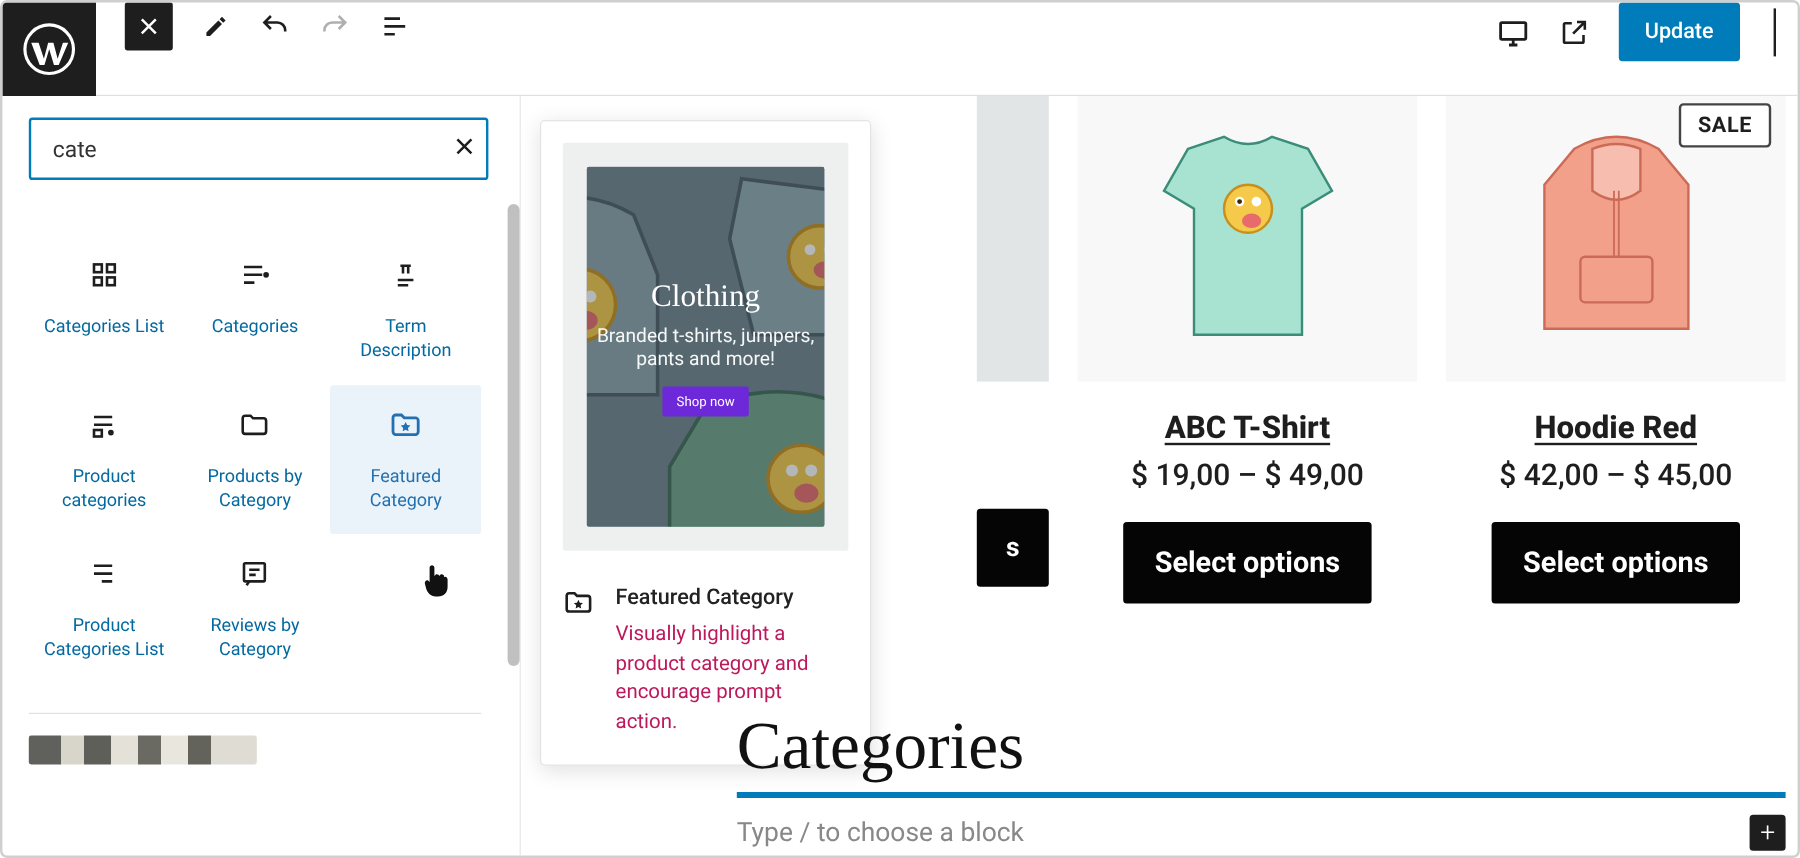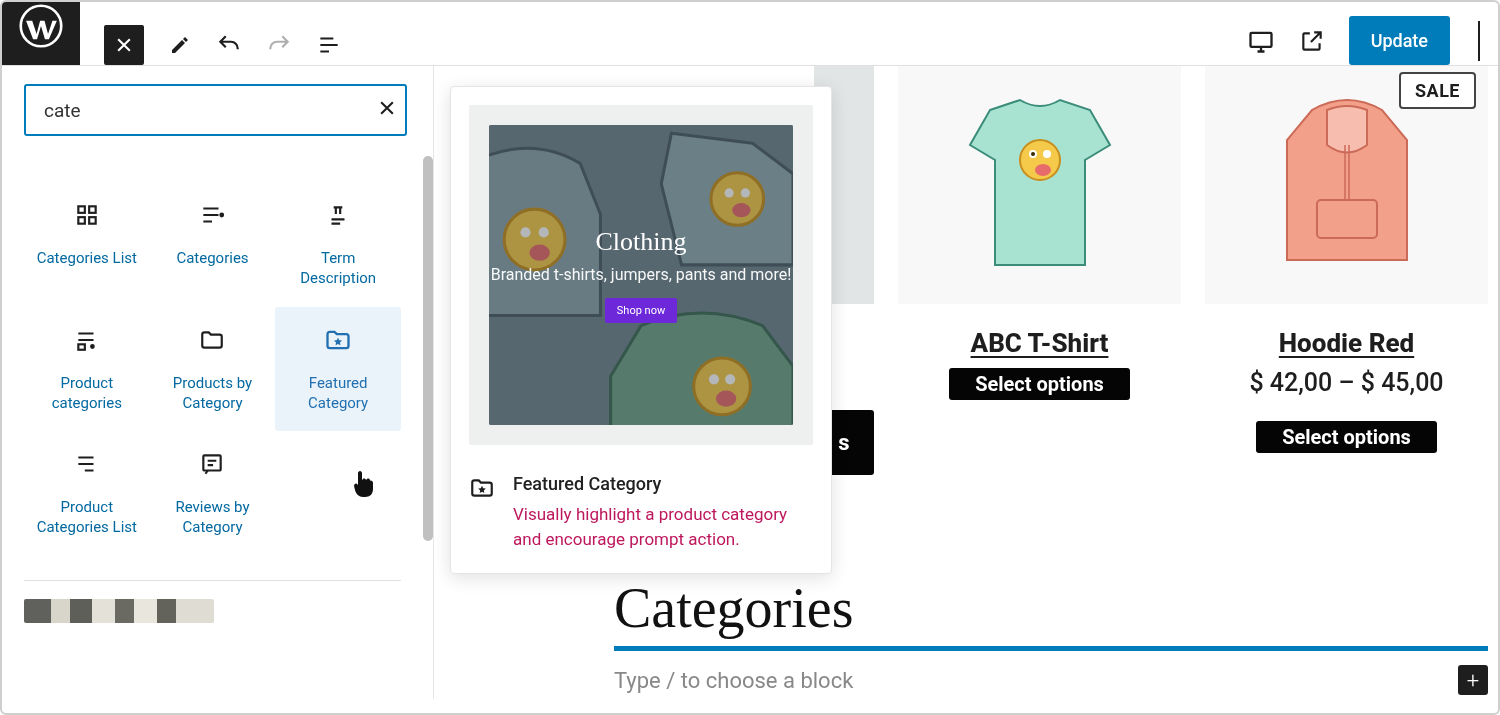--- a/index.html
+++ b/index.html
@@ -8,21 +8,21 @@
     --muted:#757575;
     --border:#dddddd;
     --panel-border:#e0e0e0;
     --blue-text:#2270b1;
   }
   *{box-sizing:border-box;font-family:-apple-system,BlinkMacSystemFont,"Segoe UI",Roboto,Oxygen,Ubuntu,sans-serif;}
   html,body{margin:0;padding:0;}
   body{width:1500px;height:715px;overflow:hidden;background:#fff;color:var(--ink);border:2px solid #cfcfcf;border-radius:6px;position:relative;}
   
   
-  .topbar{height:64px;display:flex;align-items:flex-end;border-bottom:1px solid var(--panel-border);}
+  .topbar{height:78px;display:flex;align-items:flex-start;border-bottom:1px solid var(--panel-border);}
   .wp-logo{width:78px;height:78px;background:#1e1e1e;display:flex;align-items:center;justify-content:center;}
   .wp-logo svg{width:44px;height:44px;}
   .toolbar-left{display:flex;align-items:center;gap:24px;padding-left:24px;}
   .btn-close-ins{width:40px;height:40px;background:#1e1e1e;display:flex;align-items:center;justify-content:center;border-radius:2px;}
   .ico{display:flex;align-items:center;justify-content:center;}
   .toolbar-right{margin-left:auto;display:flex;align-items:center;gap:24px;padding:0 10px 0 24px;}
   .btn-update{background:var(--accent);color:#fff;border:none;padding:14px 22px;font-size:18px;font-weight:500;border-radius:3px;cursor:pointer;}
   .right-edge-sliver{width:10px;height:40px;border-left:2px solid #1e1e1e;margin-left:4px;}
 
   
@@ -41,41 +41,41 @@
   .block-item.selected .bi-label{color:var(--blue-text);}
   
   .inserter-divider{border:none;border-top:1px solid var(--panel-border);margin:24px 22px 0 0;}
   .preview-thumb-row{padding:18px 0 0 0;}
   .preview-thumb{width:190px;height:24px;background:linear-gradient(90deg,#60615c 0 14%,#d8d6cb 14% 24%,#5f5f59 24% 36%,#e3e1d8 36% 48%,#6a6a63 48% 58%,#e8e6dd 58% 70%,#63635c 70% 80%,#dedcd3 80% 100%);border-radius:2px;}
   
   
   .canvas{flex:1;position:relative;overflow:hidden;}
   
   
-  .popover{position:absolute;left:16px;top:20px;width:382px;background:#fff;border:1px solid #e4e4e4;border-radius:4px;box-shadow:0 4px 18px rgba(0,0,0,0.12);padding:18px 18px 22px;display:flex;flex-direction:column;}
+  .popover{position:absolute;left:16px;top:20px;width:276px;background:#fff;border:1px solid #e4e4e4;border-radius:4px;box-shadow:0 4px 18px rgba(0,0,0,0.12);padding:18px 18px 22px;display:flex;flex-direction:column;}
   .pop-hero{background:#eef0f0;border-radius:2px;padding:20px;}
   .hero-img{position:relative;width:100%;height:300px;border-radius:2px;overflow:hidden;background:#7c8a93;}
   .hero-img svg{display:block;}
   .hero-text{position:absolute;inset:0;display:flex;flex-direction:column;align-items:center;justify-content:center;color:#fff;text-align:center;}
   .hero-text h3{font-family:Georgia,'Times New Roman',serif;font-weight:400;font-size:26px;margin:0 0 8px;}
   .hero-text p{font-size:16px;margin:0 0 14px;opacity:.95;}
   .hero-text .shop{background:#6d28d9;color:#fff;font-size:11px;padding:6px 12px;border-radius:2px;}
   .pop-desc{display:flex;gap:18px;margin-top:28px;}
   .pop-desc .pico{flex:0 0 26px;margin-top:2px;}
   .pop-desc h4{margin:0 0 8px;font-size:18px;font-weight:500;color:#222;}
   .pop-desc p{margin:0;font-size:17px;color:#be185d;line-height:1.45;}
 
   
   .products{position:absolute;top:0;left:380px;right:10px;display:flex;gap:24px;}
   .prod{flex:1;display:flex;flex-direction:column;align-items:center;position:relative;}
   .prod .img-box{width:100%;height:238px;display:flex;align-items:center;justify-content:center;background:#f8f8f8;}
   .sale-badge{position:absolute;top:6px;right:12px;background:#fff;border:2px solid #444;border-radius:4px;padding:6px 14px;font-weight:700;font-size:18px;letter-spacing:.5px;}
   .prod h3{font-size:26px;font-weight:800;margin:24px 0 10px;text-decoration:underline;text-underline-offset:4px;text-align:right;}
   .prod .price{font-size:25px;font-weight:500;margin:0 0 24px;}
-  .prod .select-btn{background:#050505;color:#fff;border:none;font-size:20px;font-weight:700;padding:4px 26px;border-radius:3px;cursor:pointer;}
+  .prod .select-btn{background:#050505;color:#fff;border:none;font-size:24px;font-weight:700;padding:20px 26px;border-radius:3px;cursor:pointer;}
   .prod.partial{flex:0 0 60px;}
   .prod.partial .select-btn{font-size:22px;padding:20px 10px;width:60px;overflow:hidden;}
   .prod.partial .img-box{height:238px;background:#e1e5e6;}
   
   
   .cat-section{position:absolute;left:180px;right:10px;top:510px;}
   .cat-section h2{font-family:Georgia,'Times New Roman',serif;font-weight:400;font-size:56px;margin:0 0 6px;color:#111;}
   .cat-rule{height:5px;background:var(--accent);width:100%;}
   .slash-row{display:flex;align-items:center;margin-top:14px;}
   .slash-row .ph{font-size:22px;color:#888;}
@@ -251,20 +251,21 @@
           <svg width="160" height="190" viewBox="0 0 160 190">
               <path d="M30 20 L60 10 Q80 22 100 10 L130 20 L150 55 L125 70 L125 175 L35 175 L35 70 L10 55 Z" fill="#a8e3d2" stroke="#3b8d7a" stroke-width="2"></path>
               <circle cx="80" cy="70" r="20" fill="#f5c94a" stroke="#c78f1e" stroke-width="2"></circle>
               <circle cx="73" cy="64" r="4" fill="#fff"></circle>
               <circle cx="87" cy="64" r="4" fill="#fff"></circle>
               <circle cx="73" cy="64" r="2" fill="#3a2a00"></circle>
               <ellipse cx="83" cy="80" rx="8" ry="6" fill="#e86b6b"></ellipse>
             </svg>
         </div>
         <h3>ABC T-Shirt</h3>
+        <p class="price">$ 19,00 – $ 49,00</p>
         <button class="select-btn">Select options</button>
       </div>
 
       <div class="prod">
         <div class="sale-badge">SALE</div>
         <div class="img-box">
           <svg width="180" height="190" viewBox="0 0 180 190">
               <path d="M55 20 Q90 0 125 20 L150 50 L150 170 L30 170 L30 50 Z" fill="#f2a08a" stroke="#cc6a58" stroke-width="2"></path>
               <path d="M70 20 Q90 12 110 20 L110 55 Q90 70 70 55 Z" fill="#f7bdae" stroke="#cc6a58" stroke-width="2"></path>
               <rect x="60" y="110" width="60" height="38" rx="4" fill="none" stroke="#cc6a58" stroke-width="2"></rect>

